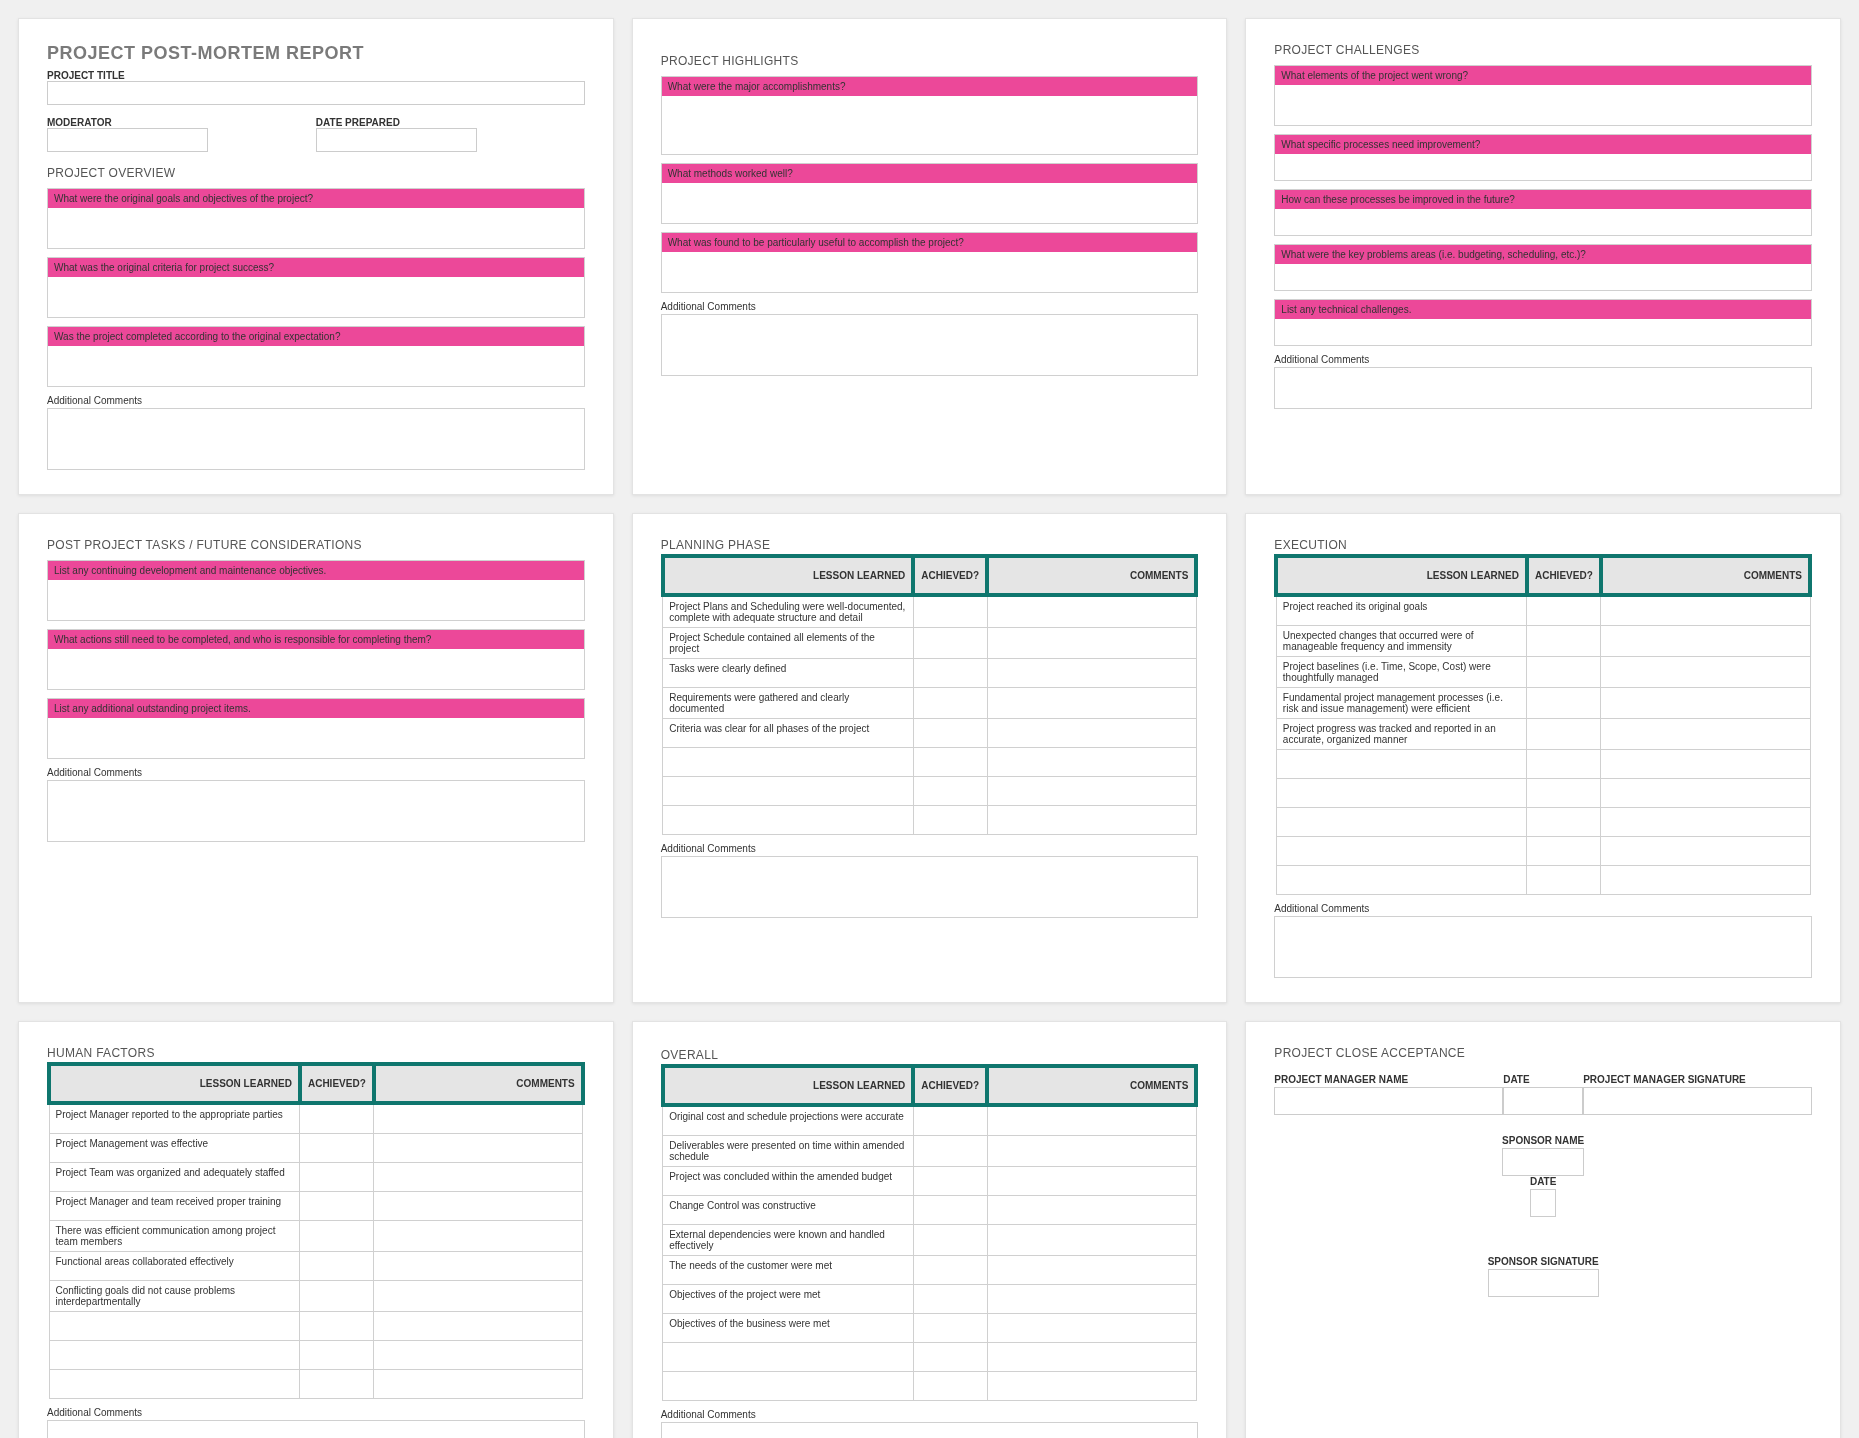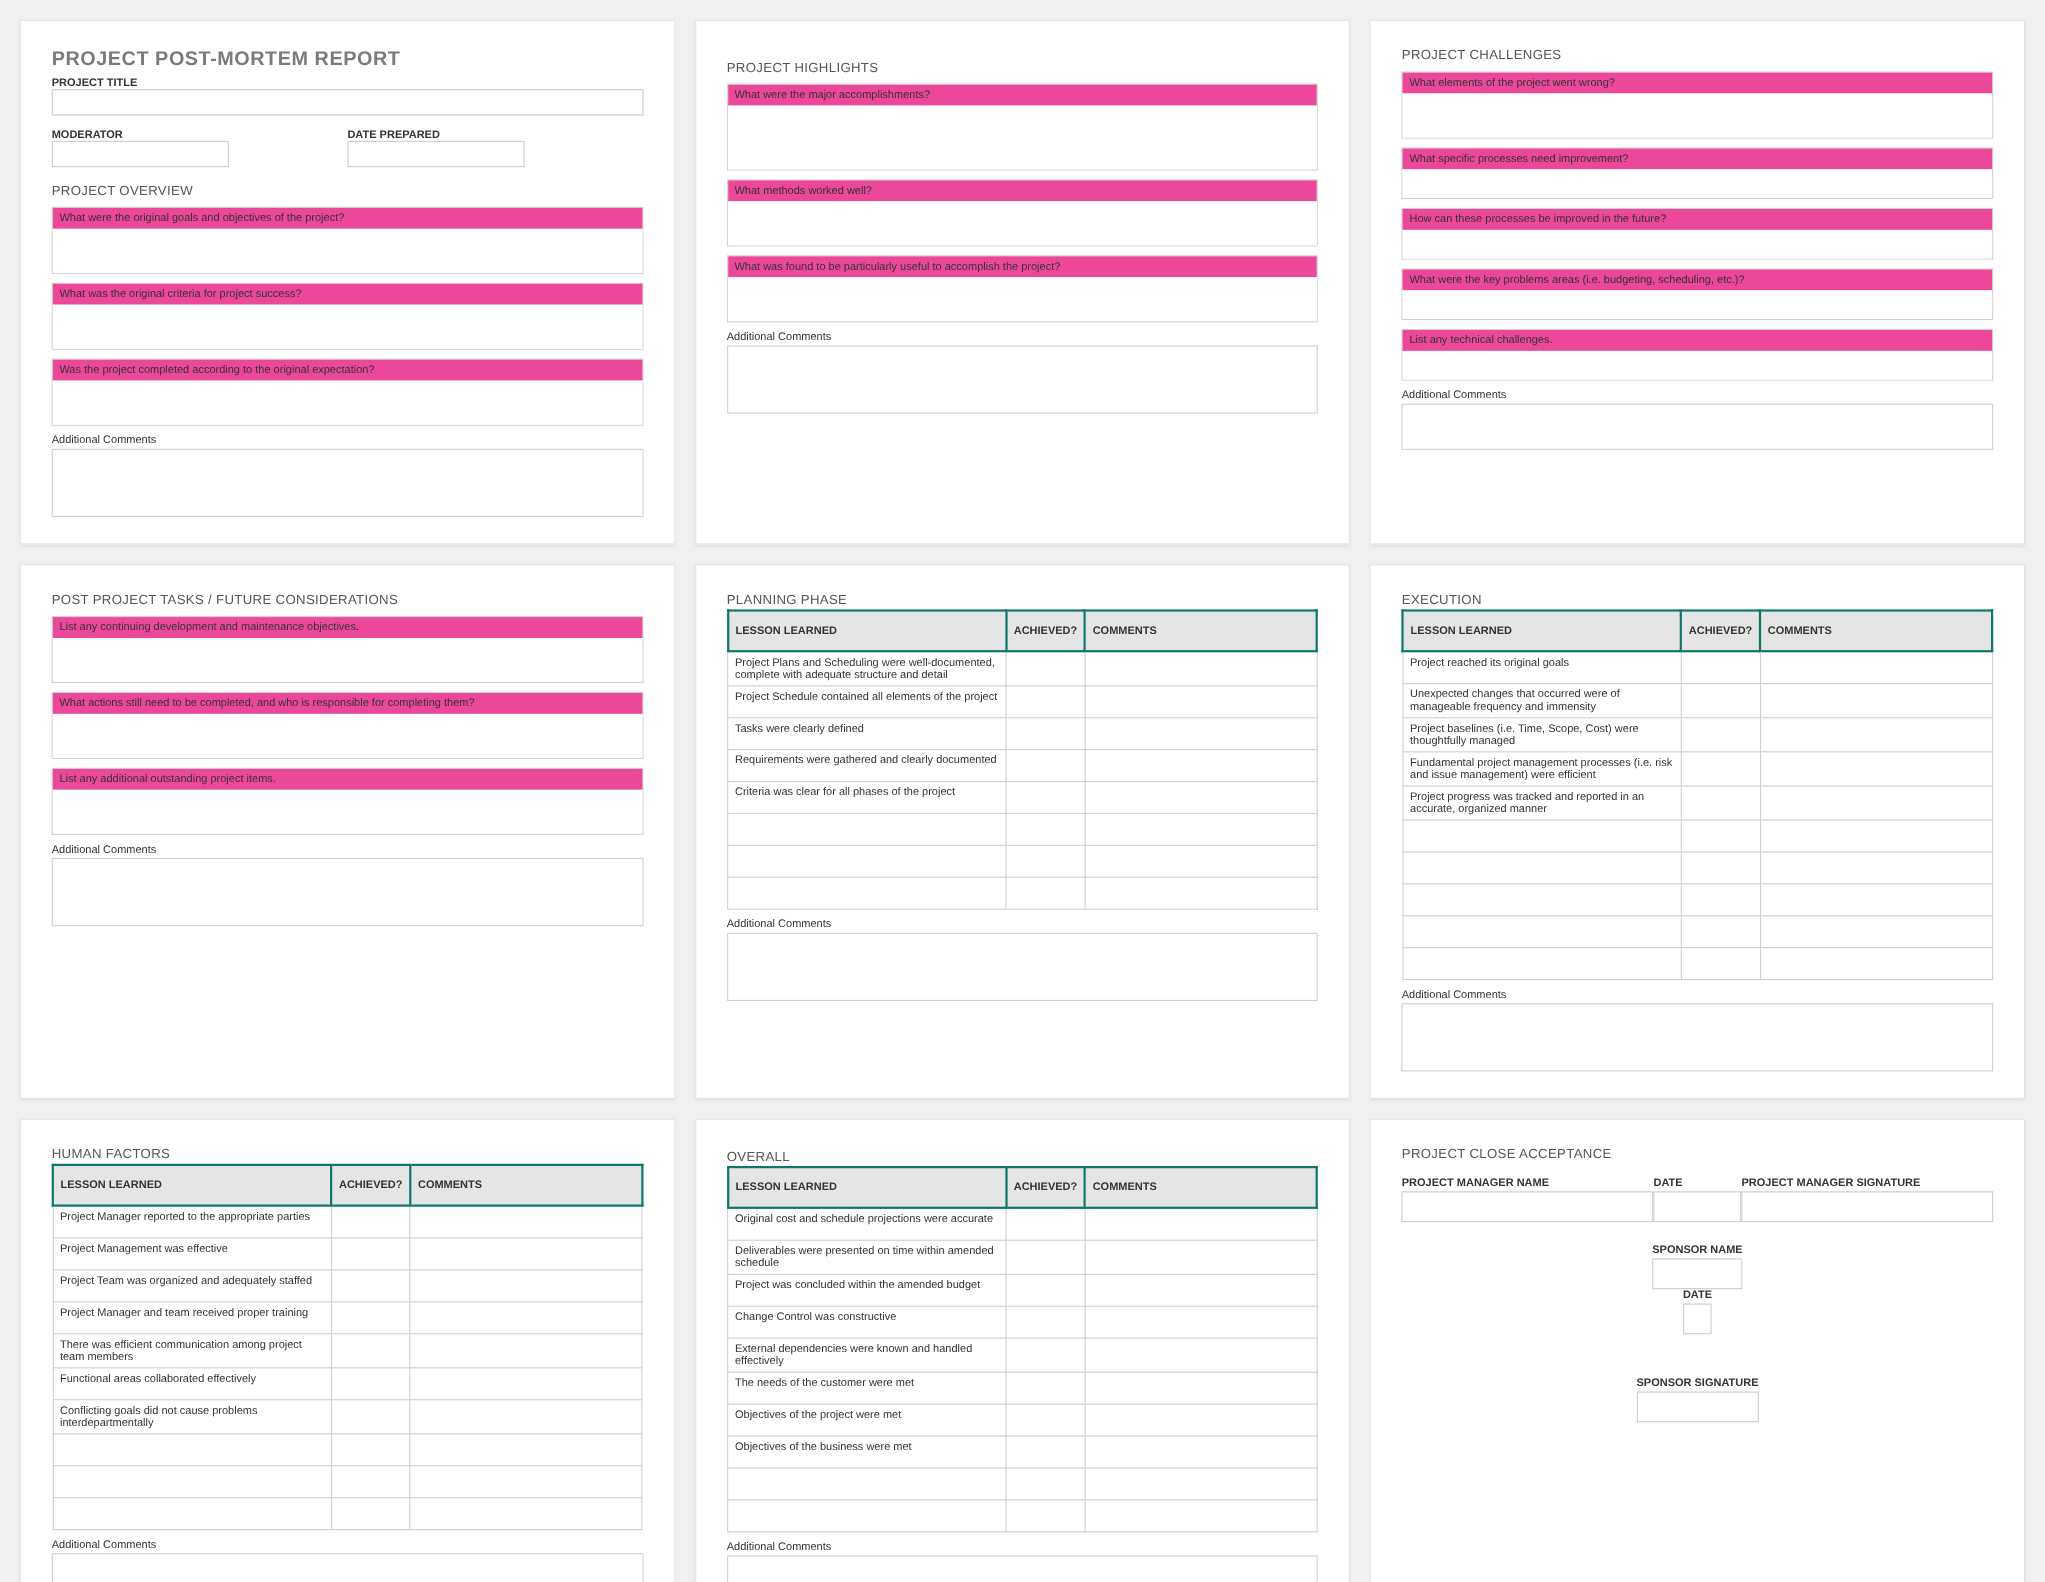--- a/index.html
+++ b/index.html
@@ -79,24 +79,24 @@
   }
   .qbody.tall { height: 58px; }
   table.lessons {
     width: 100%;
     border-collapse: collapse;
     font-size: 10px;
     margin-top: 2px;
   }
   table.lessons th {
     background: #e5e5e5;
-    text-align: left;
+    text-align: right;
     font-weight: bold;
     padding: 12px 6px;
-    border: 2px solid #0f766e;
+    border: 4px solid #0f766e;
   }
   table.lessons td {
     border: 1px solid #d0d0d0;
     padding: 4px 6px;
     height: 20px;
     vertical-align: top;
   }
   table.lessons td:nth-child(1) { width: 48%; }
   table.lessons td:nth-child(2) { width: 12%; }
   table.lessons td:nth-child(3) { width: 40%; }

